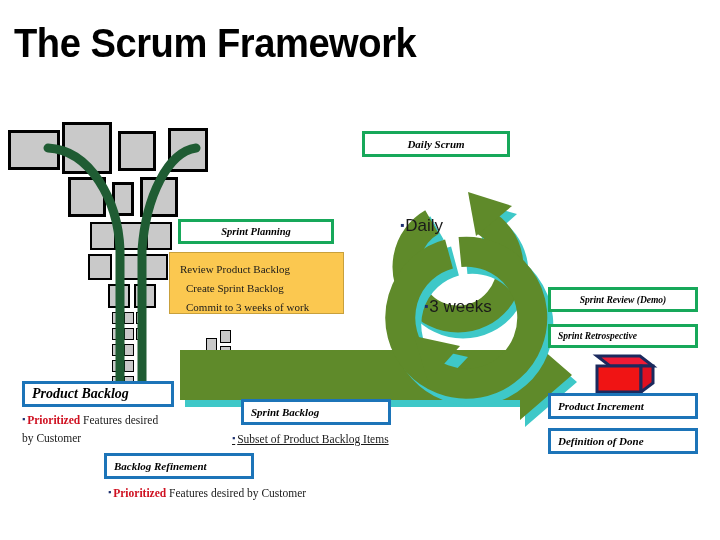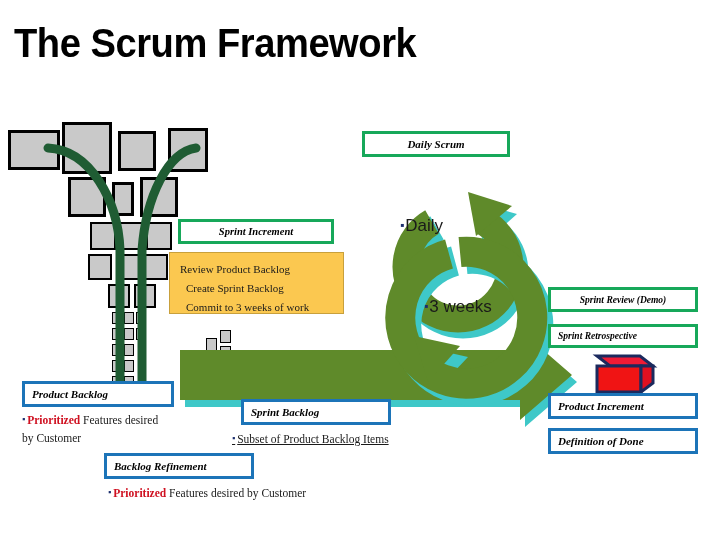--- a/index.html
+++ b/index.html
@@ -243,21 +243,21 @@
     </g>
   </svg>
 
   <div class="text-layer" style="position:absolute; left:0; top:0; width:720px; height:540px;">
 
     <div class="label-box green-box box-center" style="left:362px; top:131px; width:148px; height:26px; font-size:11px;">
       <span>Daily Scrum</span>
     </div>
 
     <div class="label-box green-box box-center" style="left:178px; top:219px; width:156px; height:25px; font-size:10.5px;">
-      <span>Sprint Increment</span>
+      <span>Sprint Planning</span>
     </div>
 
     <div class="yellow-panel" style="left:169px; top:252px; width:175px; height:62px;">
       <div class="yellow-line">Review Product Backlog</div>
       <div class="yellow-line indent">Create Sprint Backlog</div>
       <div class="yellow-line indent">Commit to 3 weeks of work</div>
     </div>
 
     <div class="cycle-label" style="left:400px; top:216px;">
       <span class="bullet">▪</span><span>Daily</span>
@@ -268,21 +268,21 @@
     </div>
 
     <div class="label-box green-box box-center" style="left:548px; top:287px; width:150px; height:25px; font-size:9.5px;">
       <span>Sprint Review  (Demo)</span>
     </div>
 
     <div class="label-box green-box box-left" style="left:548px; top:324px; width:150px; height:24px; font-size:9.5px;">
       <span>Sprint Retrospective</span>
     </div>
 
-    <div class="label-box blue-box box-left" style="left:22px; top:381px; width:152px; height:26px; font-size:11px;">
+    <div class="label-box blue-box box-left" style="left:22px; top:381px; width:152px; height:26px; font-size:14px;">
       <span>Product Backlog</span>
     </div>
     <div class="caption wrap" style="left:22px; top:410px;">
       <span class="bullet">▪</span><span class="red">Prioritized</span><span> Features desired by Customer</span>
     </div>
 
     <div class="label-box blue-box box-left" style="left:241px; top:399px; width:150px; height:26px; font-size:11px;">
       <span>Sprint Backlog</span>
     </div>
     <div class="caption" style="left:232px; top:429px;text-decoration:underline;">

